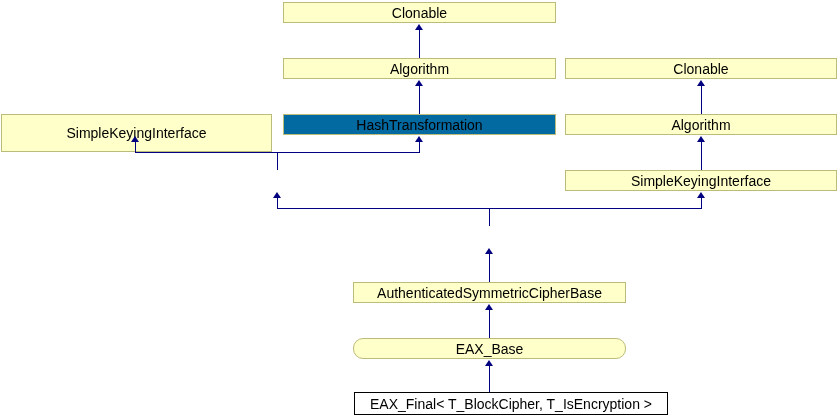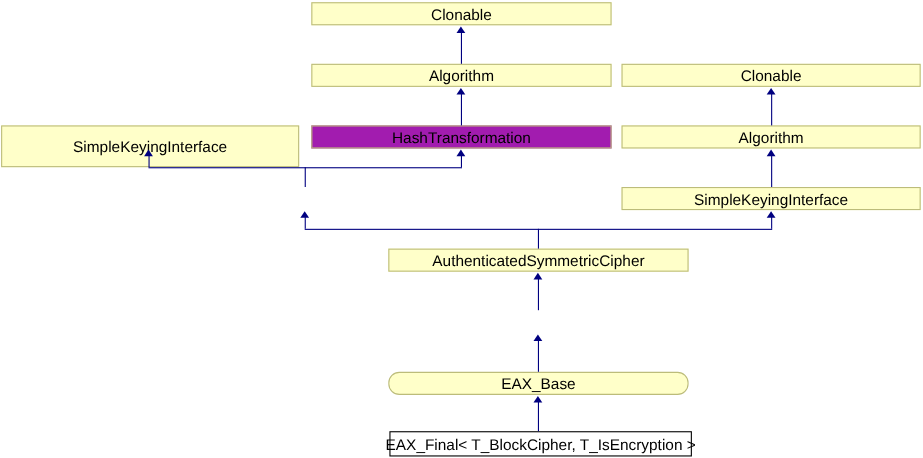--- a/index.html
+++ b/index.html
@@ -44,26 +44,26 @@
   }
 </style>
 </head>
 <body>
 
 <div id="diagram" style="width: 839px; height: 416px; background: rgb(255, 255, 255);">
     <div class="node" style="left: 283px; top: 2px; width: 273px; height: 21px; background: rgb(255, 255, 201); border-color: rgb(188, 188, 122); color: rgb(0, 0, 0);">Clonable</div>
     <div class="node" style="left: 283px; top: 58px; width: 273px; height: 21px; background: rgb(255, 255, 201); border-color: rgb(188, 188, 122); color: rgb(0, 0, 0);">Algorithm</div>
     <div class="node" style="left: 565px; top: 58px; width: 272px; height: 21px; background: rgb(255, 255, 201); border-color: rgb(188, 188, 122); color: rgb(0, 0, 0);">Clonable</div>
     <div class="node" style="left: 1px; top: 114px; width: 271px; height: 38px; background: rgb(255, 255, 201); border-color: rgb(188, 188, 122); color: rgb(0, 0, 0);">SimpleKeyingInterface</div>
-    <div class="node" style="left: 283px; top: 114px; width: 273px; height: 21px; background: #a21caf; border-color: rgb(188, 188, 122); color: rgb(0, 0, 0);">HashTransformation</div>
+    <div class="node" style="left: 283px; top: 114px; width: 273px; height: 21px; background: #0369a1; border-color: rgb(188, 188, 122); color: rgb(0, 0, 0);">HashTransformation</div>
     <div class="node" style="left: 565px; top: 114px; width: 272px; height: 21px; background: rgb(255, 255, 201); border-color: rgb(188, 188, 122); color: rgb(0, 0, 0);">Algorithm</div>
     <div class="node" style="left: 565px; top: 170px; width: 272px; height: 21px; background: rgb(255, 255, 201); border-color: rgb(188, 188, 122); color: rgb(0, 0, 0);">SimpleKeyingInterface</div>
-    <div class="node" style="left: 353px; top: 226px; width: 273px; height: 21px; background: rgb(255, 255, 201); border-color: rgb(188, 188, 122); color: rgb(0, 0, 0);">AuthenticatedSymmetricCipher</div>
+    <div class="node" style="left: 353px; top: 282px; width: 273px; height: 21px; background: rgb(255, 255, 201); border-color: rgb(188, 188, 122); color: rgb(0, 0, 0);">AuthenticatedSymmetricCipherBase</div>
     <div class="node" style="left: 353px; top: 338px; width: 273px; height: 21px; background: rgb(255, 255, 201); border-color: rgb(188, 188, 122); color: rgb(0, 0, 0); border-radius: 10px;">EAX_Base</div>
-    <div class="node focus" style="left: 354px; top: 392px; width: 275px; height: 23px; background: rgb(255, 255, 255); border-color: rgb(0, 0, 0); color: rgb(0, 0, 0);">EAX_Final&lt; T_BlockCipher, T_IsEncryption &gt;</div>
+    <div class="node focus" style="left: 354px; top: 392px; width: 314px; height: 23px; background: rgb(255, 255, 255); border-color: rgb(0, 0, 0); color: rgb(0, 0, 0);">EAX_Final&lt; T_BlockCipher, T_IsEncryption &gt;</div>
     <div class="arrowhead" style="left: 415px; top: 24px; border-bottom-color: rgb(0, 0, 128);"></div>
     <div class="seg" style="left: 419px; top: 29px; width: 1px; height: 29px; background: rgb(0, 0, 128);"></div>
     <div class="arrowhead" style="left: 415px; top: 80px; border-bottom-color: rgb(0, 0, 128);"></div>
     <div class="seg" style="left: 419px; top: 85px; width: 1px; height: 29px; background: rgb(0, 0, 128);"></div>
     <div class="arrowhead" style="left: 697px; top: 80px; border-bottom-color: rgb(0, 0, 128);"></div>
     <div class="seg" style="left: 701px; top: 85px; width: 1px; height: 29px; background: rgb(0, 0, 128);"></div>
     <div class="arrowhead" style="left: 697px; top: 136px; border-bottom-color: rgb(0, 0, 128);"></div>
     <div class="seg" style="left: 701px; top: 141px; width: 1px; height: 29px; background: rgb(0, 0, 128);"></div>
     <div class="arrowhead" style="left: 131px; top: 136px; border-bottom-color: rgb(0, 0, 128);"></div>
     <div class="seg" style="left: 135px; top: 141px; width: 1px; height: 11px; background: rgb(0, 0, 128);"></div>

